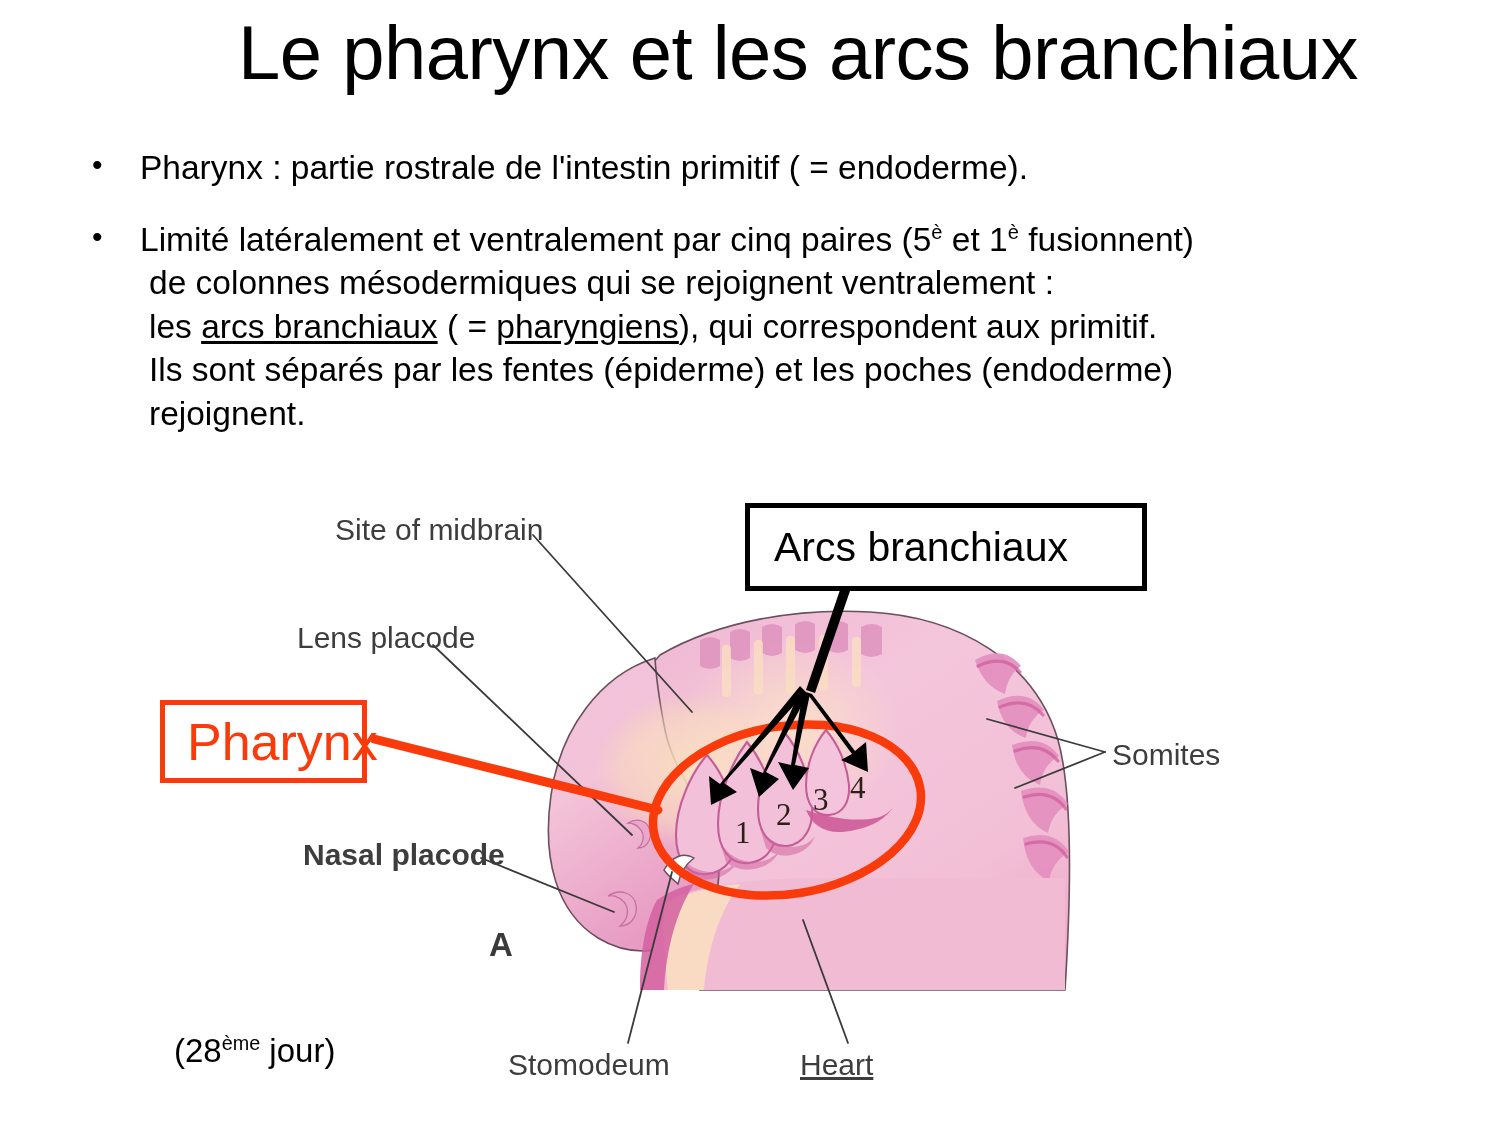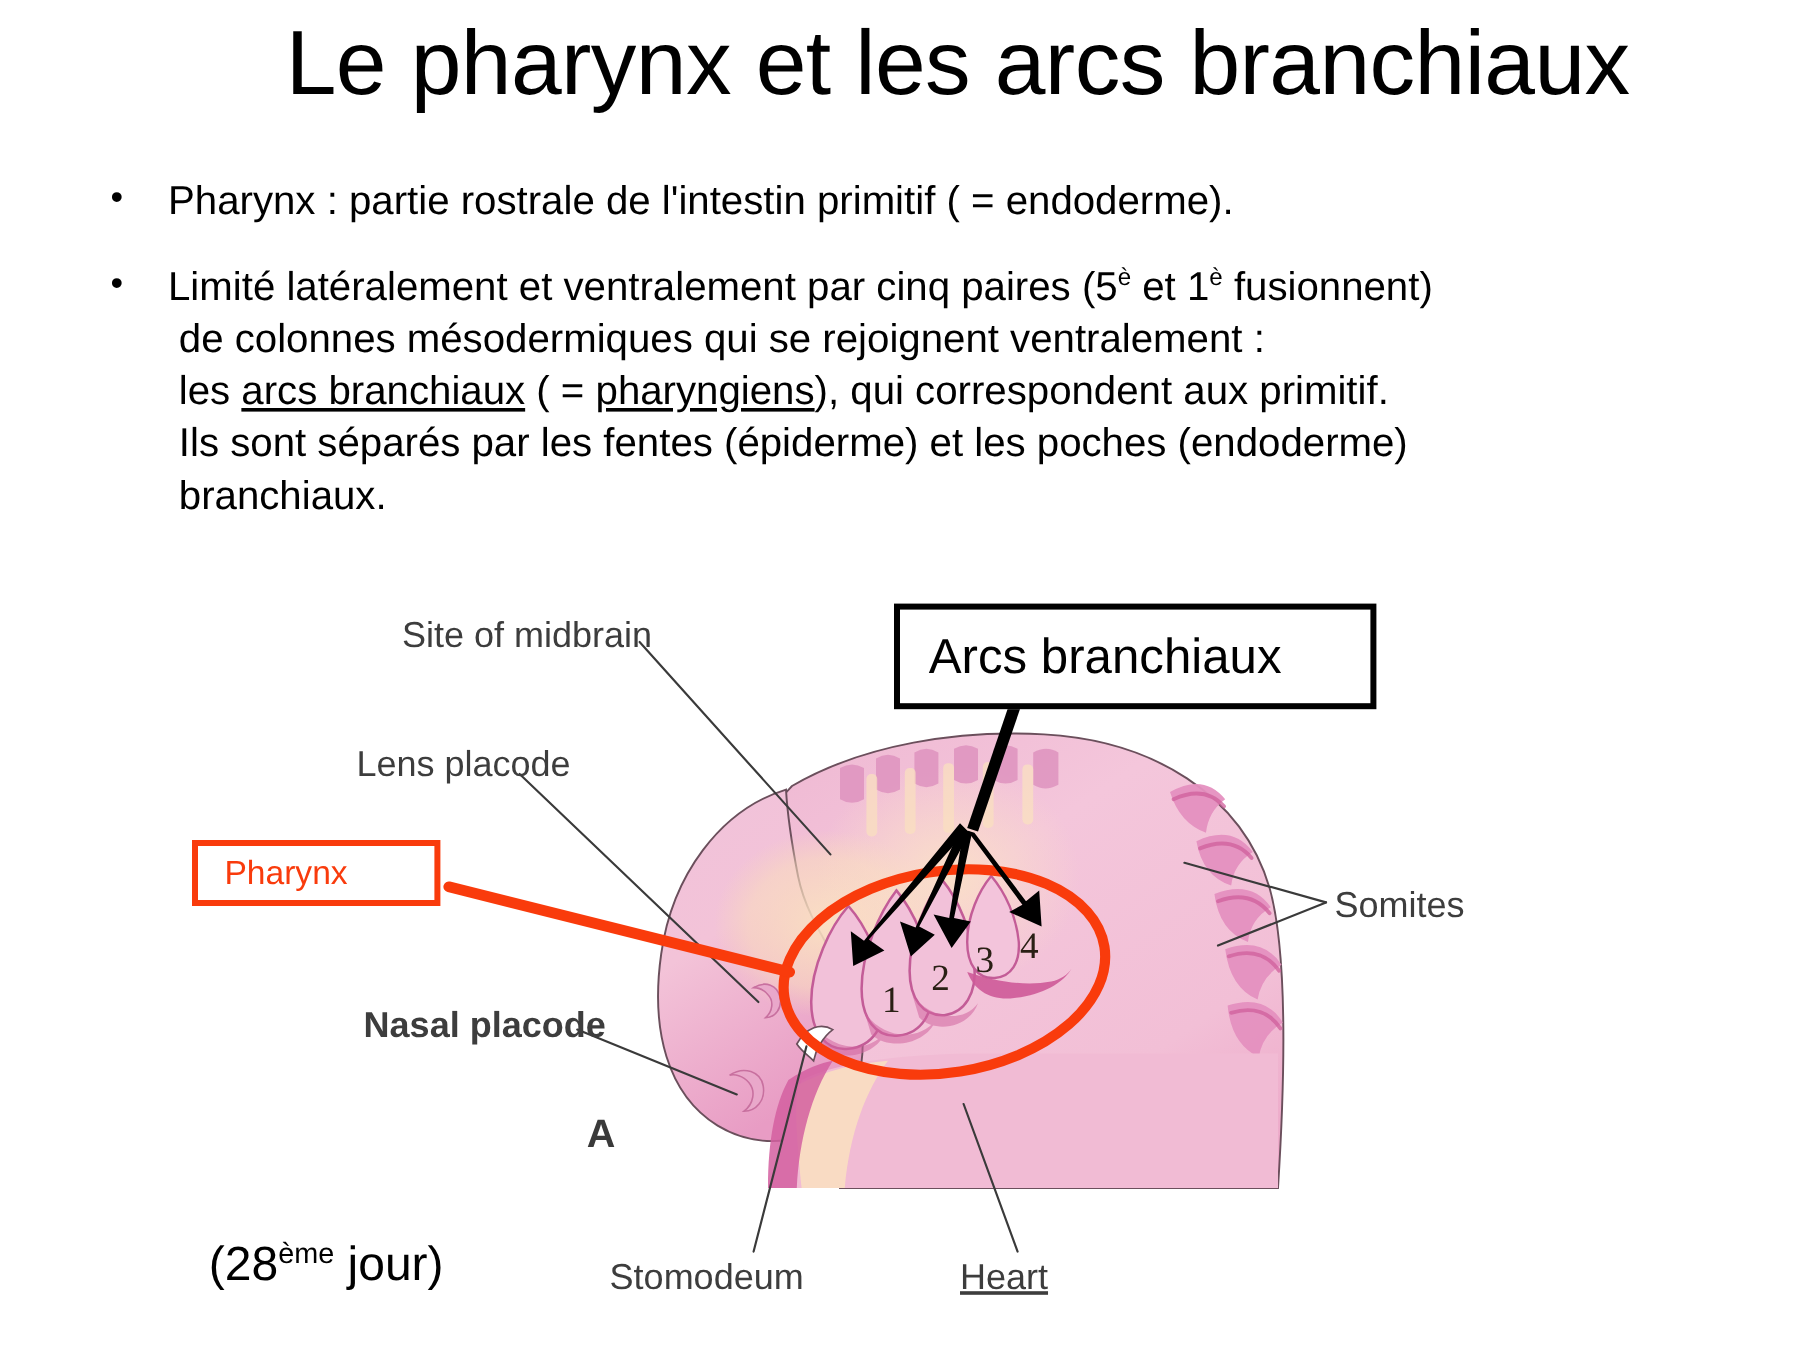--- a/index.html
+++ b/index.html
@@ -76,24 +76,24 @@
   #box-arcs{
     left:745px;top:503px;
     width:402px;height:88px;
     border:5px solid #000000;
     padding-left:24px;
     font-size:41px;
     color:#000;
   }
   #box-pharynx{
     left:160px;top:700px;
-    width:207px;height:55px;
+    width:207px;height:83px;
     border:5px solid #F93B0C;
     padding-left:22px;
-    font-size:28px;
+    font-size:52px;
     color:#F93B0C;
   }
 
   
   .figlabel{
     position:absolute;
     color:#3d3d3d;
     font-size:30px;
     white-space:nowrap;
   }
@@ -103,21 +103,21 @@
   #lbl-somites{left:1112px;top:738px;}
   #lbl-stomodeum{left:508px;top:1048px;text-align:right;}
   #lbl-heart{left:800px;top:1048px;text-decoration:underline;}
   #lbl-panelA{
     left:489px;top:926px;
     font-size:33px;font-weight:bold;color:#3a3a3a;
   }
   #lbl-day{
     position:absolute;
     left:174px;top:1032px;
-    font-size:40px;color:#000;white-space:nowrap;
+    font-size:33px;color:#000;white-space:nowrap;
   }
   
   .archnum{
     position:absolute;
     font-size:31px;
     color:#2a2015;
     font-family:"Liberation Serif", serif;
   }
   #arch1{left:735px;top:815px;}
   #arch2{left:775px;top:797px;}
@@ -140,21 +140,21 @@
       </div>
     </div>
 
     <div class="bullet-row">
       <div class="bullet-mark">•</div>
       <div class="bullet-text">
         <span class="ln"><span>Limité latéralement et ventralement par cinq paires (5</span><sup>è</sup><span> et 1</span><sup>è</sup><span> fusionnent)</span></span>
         <span class="ln indent">de colonnes mésodermiques qui se rejoignent ventralement :</span>
         <span class="ln indent"><span>les </span><span class="u">arcs branchiaux</span><span> ( = </span><span class="u">pharyngiens</span><span>), qui correspondent aux primitif.</span></span>
         <span class="ln indent">Ils sont séparés par les fentes (épiderme) et les poches (endoderme)</span>
-        <span class="ln indent">branchiaux.</span>
+        <span class="ln indent">rejoignent.</span>
       </div>
     </div>
 
   </div>
 
   <div id="figure">
     <svg id="figsvg" width="1500" height="645" viewBox="0 0 1500 645">
       <defs>
         <linearGradient id="gHead" x1="0" y1="0" x2="0.4" y2="1">
           <stop offset="0%" stop-color="#F0C2DA"></stop>

